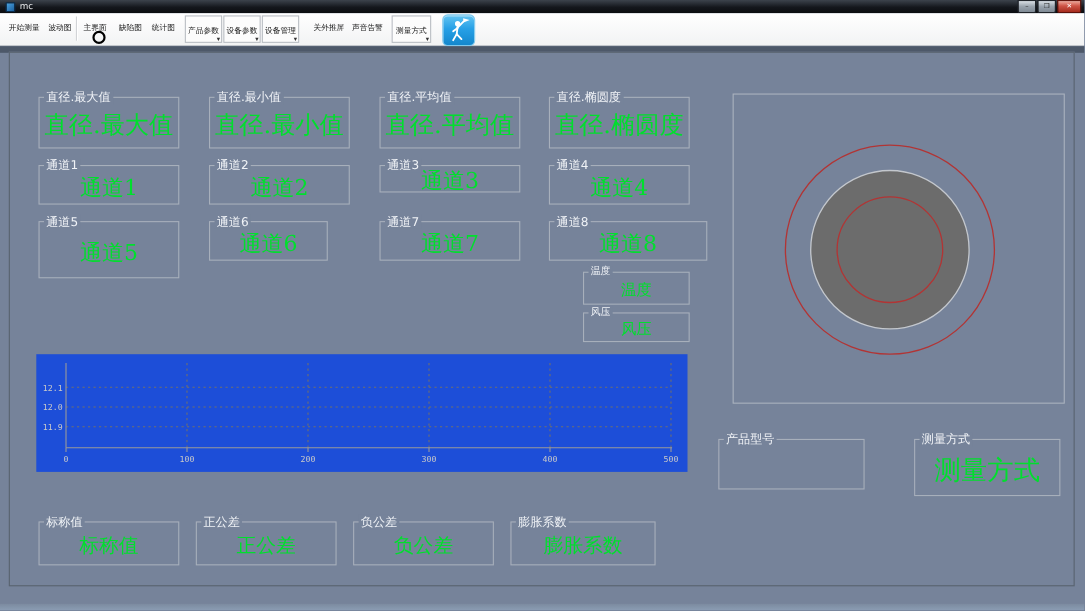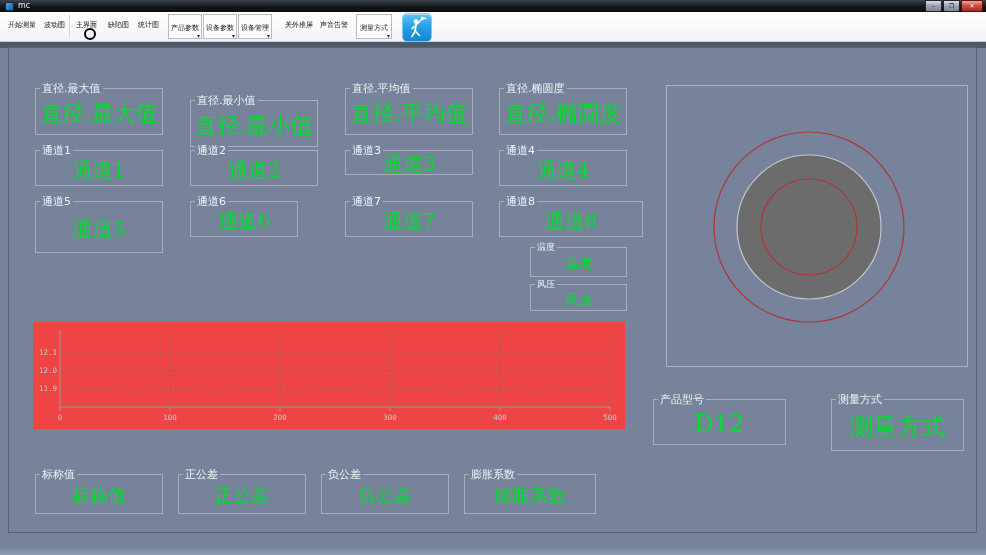--- a/index.html
+++ b/index.html
@@ -47,21 +47,21 @@
   .gbox .cap{position:absolute;top:-7px;left:4px;background:#76839a;padding:0 2px;
              font-size:11px;color:#f0f3f7;white-space:nowrap;line-height:13px;}
   .gbox .cap.small{font-size:9px;top:-6px;line-height:11px;}
   .gbox .val{position:absolute;left:0;right:0;top:4px;bottom:0;display:flex;
              align-items:center;justify-content:center;white-space:nowrap;overflow:visible;
              color:#00df2d;font-family:"DejaVu Serif","Liberation Serif",serif;}
   .v22{font-size:22px;} .v20{font-size:20px;} .v18{font-size:18px;}
   .v14{font-size:14px;} .v24{font-size:24px;}
 
   
-  #trend-chart{position:absolute;left:33px;top:322px;width:592px;height:107px;background:#ef4444;}
+  #trend-chart{position:absolute;left:33px;top:322px;width:592px;height:107px;background:#1d4ed8;}
 
   
   #circle-panel{position:absolute;left:666px;top:85px;width:302px;height:282px;
                 box-sizing:border-box;border:1px solid #aab2be;}
 </style>
 </head>
 <body>
 
 <div id="screen">
 
@@ -120,21 +120,21 @@
     </div>
   </div>
 
   <div id="dark-strip"></div>
   <div id="main-panel"></div>
 
   <div class="gbox" style="left:35px;top:88px;width:128px;height:47px">
     <span class="cap">直径.最大值</span>
     <div class="val v22">直径.最大值</div>
   </div>
-  <div class="gbox" style="left:190px;top:100px;width:128px;height:47px">
+  <div class="gbox" style="left:190px;top:88px;width:128px;height:47px">
     <span class="cap">直径.最小值</span>
     <div class="val v22">直径.最小值</div>
   </div>
   <div class="gbox" style="left:345px;top:88px;width:128px;height:47px">
     <span class="cap">直径.平均值</span>
     <div class="val v22">直径.平均值</div>
   </div>
   <div class="gbox" style="left:499px;top:88px;width:128px;height:47px">
     <span class="cap">直径.椭圆度</span>
     <div class="val v22">直径.椭圆度</div>
@@ -222,21 +222,20 @@
   <div id="circle-panel">
     <svg width="300" height="280" viewBox="0 0 300 280">
       <circle cx="142" cy="141" r="95" fill="none" stroke="#b23434" stroke-width="1.2"></circle>
       <circle cx="142" cy="141" r="72" fill="#6c6c6c" stroke="#c3c7cd" stroke-width="1.2"></circle>
       <circle cx="142" cy="141" r="48" fill="none" stroke="#b23434" stroke-width="1.2"></circle>
     </svg>
   </div>
 
   <div class="gbox" style="left:653px;top:399px;width:133px;height:46px">
     <span class="cap">产品型号</span>
-    <div class="val v24">D12</div>
   </div>
   <div class="gbox" style="left:831px;top:399px;width:133px;height:52px">
     <span class="cap">测量方式</span>
     <div class="val v24">测量方式</div>
   </div>
 
   <div class="gbox" style="left:35px;top:474px;width:128px;height:40px">
     <span class="cap">标称值</span>
     <div class="val v18">标称值</div>
   </div>

